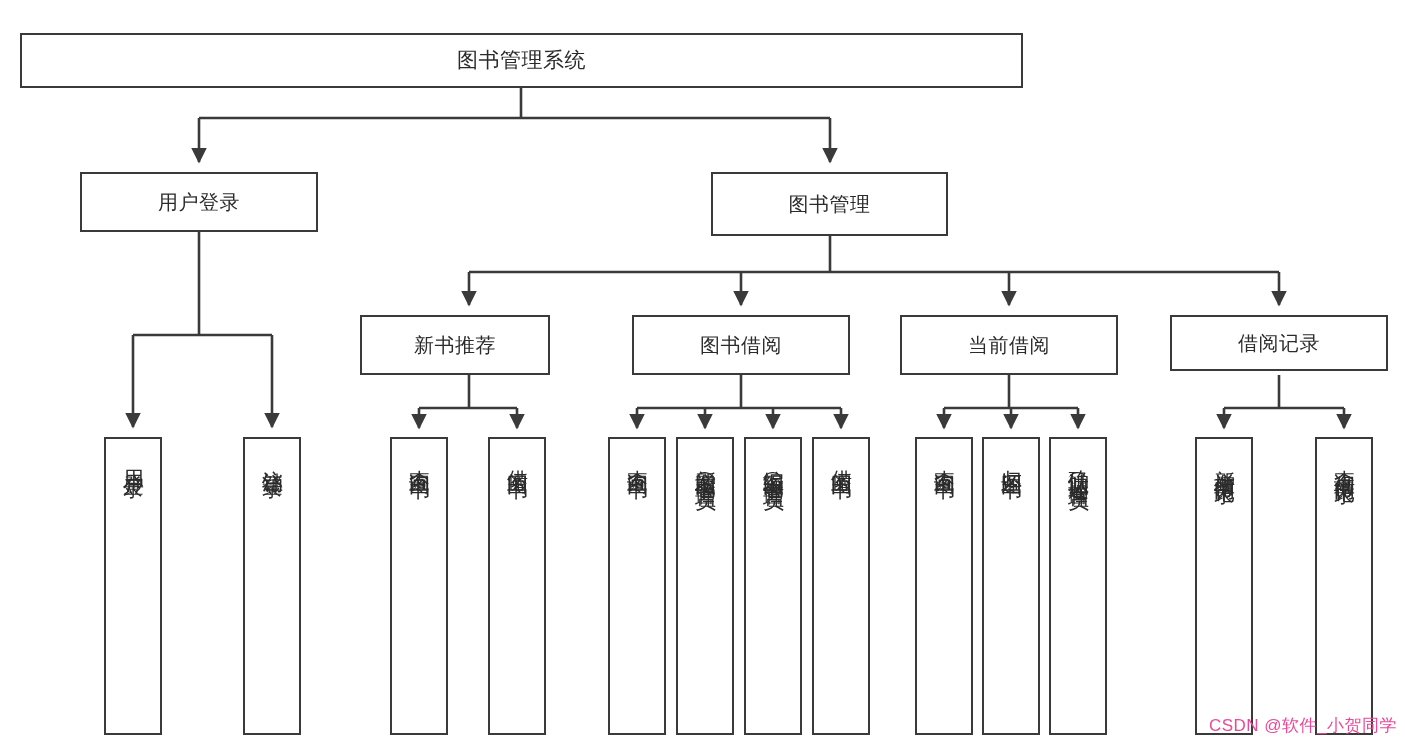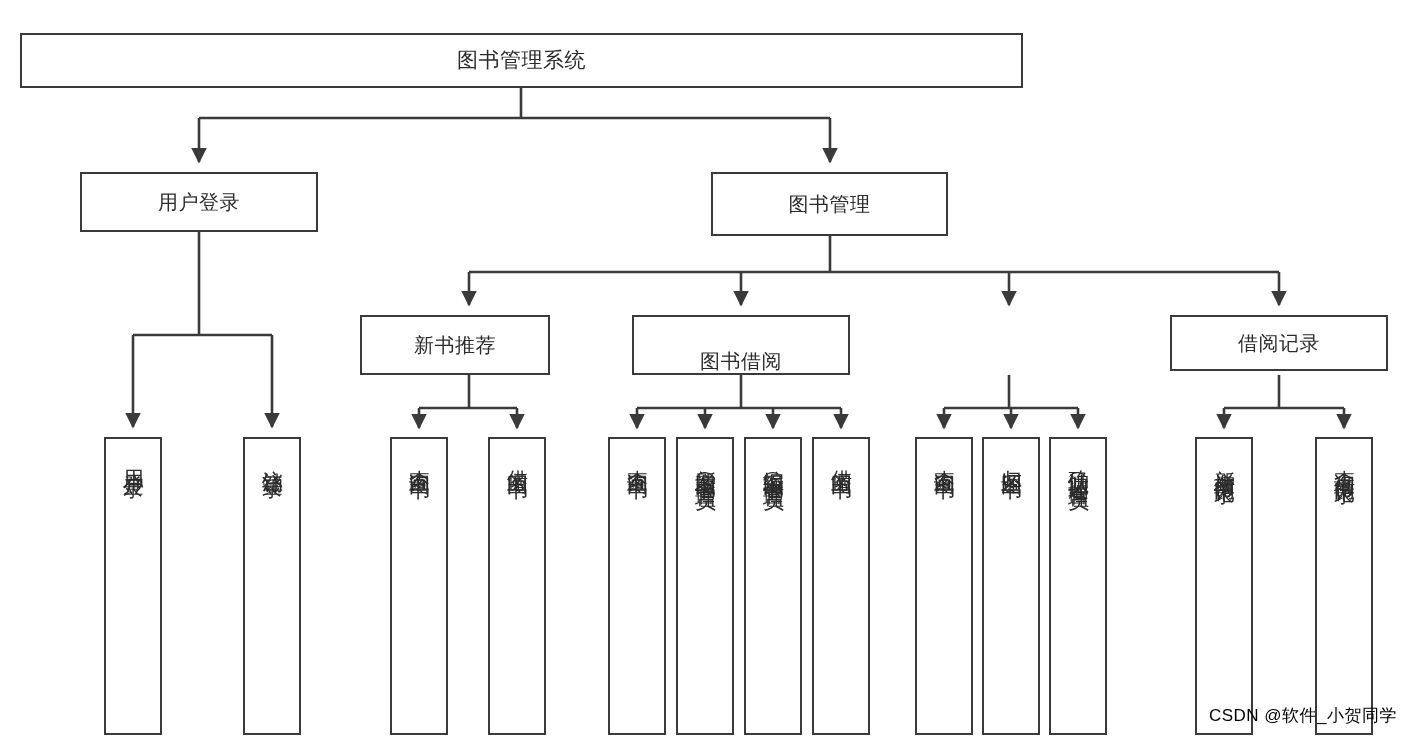--- a/index.html
+++ b/index.html
@@ -55,23 +55,23 @@
     text-orientation: upright;
     font-size: 21px;
     line-height: 1.28;
     letter-spacing: 3px;
     white-space: normal;
     max-height: 100%;
   }
   .watermark {
     position: absolute;
     right: 8px;
-    bottom: 20px;
+    bottom: 10px;
     font-size: 17px;
-    color: #000000;
+    color: #ec4899;
     letter-spacing: 0.5px;
     z-index: 5;
     white-space: nowrap;
   }
 </style>
 </head>
 <body>
 
 <div id="canvas">
 
@@ -133,22 +133,25 @@
   <div class="node" style="left:80px;top:172px;width:238px;height:60px;">
     <span class="node-label">用户登录</span>
   </div>
   <div class="node" style="left:711px;top:172px;width:237px;height:64px;">
     <span class="node-label">图书管理</span>
   </div>
 
   <div class="node" style="left:360px;top:315px;width:190px;height:60px;">
     <span class="node-label">新书推荐</span>
   </div>
-  <div class="node" style="left:632px;top:315px;width:218px;height:60px;align-items:flex-end;">
+  <div class="node" style="left:632px;top:315px;width:218px;height:60px;">
     <span class="node-label">图书借阅</span>
+  </div>
+  <div class="node" style="left:900px;top:315px;width:218px;height:60px;">
+    <span class="node-label">当前借阅</span>
   </div>
   <div class="node" style="left:1170px;top:315px;width:218px;height:56px;">
     <span class="node-label">借阅记录</span>
   </div>
 
   <div class="node leaf" style="left:104px;top:437px;width:58px;height:298px;">
     <span class="node-label">用户登录</span>
   </div>
   <div class="node leaf" style="left:243px;top:437px;width:58px;height:298px;">
     <span class="node-label">注销登录</span>

